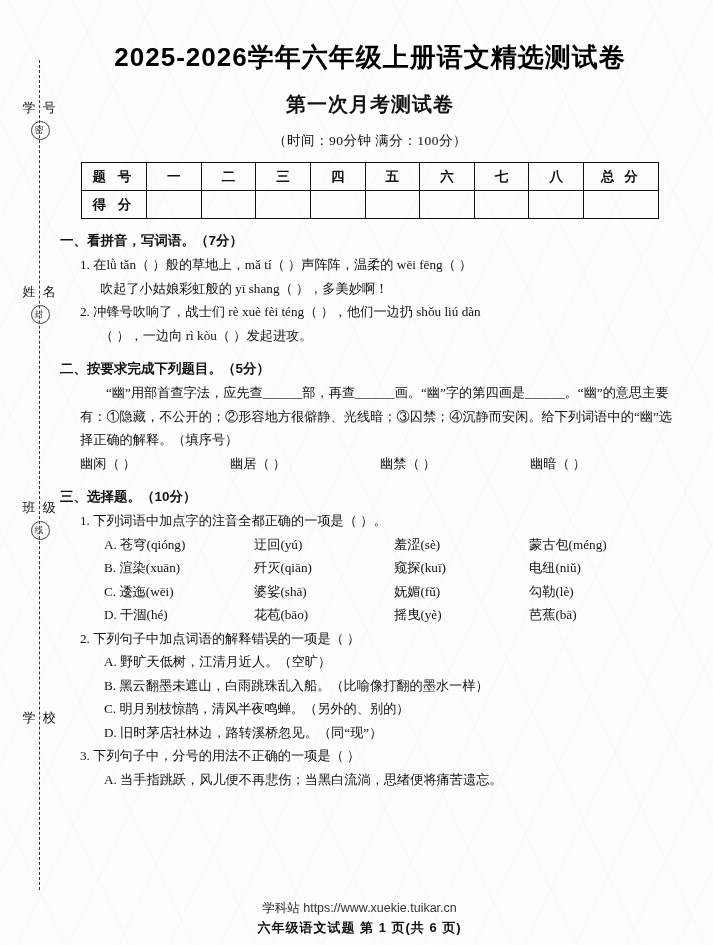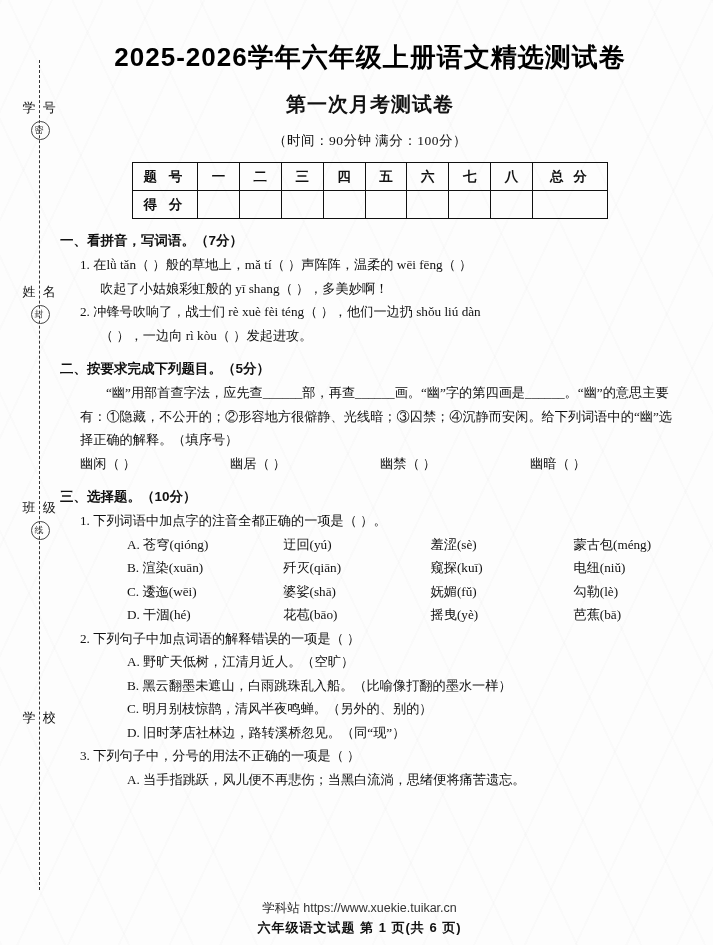--- a/index.html
+++ b/index.html
@@ -65,21 +65,21 @@
   }
   .meta-line{
     text-align:center;
     font-size:13.5px;
     margin-top:14px;
     letter-spacing:0.5px;
   }
   table.score{
     border-collapse:collapse;
     margin:12px auto 0 auto;
-    width:476px;
+    width:578px;
     table-layout:fixed;
     border-radius:10px;
   }
   table.score td{
     border:1px solid #111;
     height:25px;
     text-align:center;
     font-size:13.5px;
     font-family:"Liberation Sans", sans-serif;
     font-weight:bold;
@@ -103,21 +103,21 @@
     font-size:13.2px;
     line-height:23.5px;
   }
   .item-ind{ margin-left:40px; }
   .opt-row{
     margin-left:44px;
     display:flex;
     font-size:13.2px;
     line-height:23.5px;
   }
-  .opt-row span{display:inline-block;margin-left:23px;}
+  .opt-row span{display:inline-block;}
   .opt-a{width:150px;}
   .opt-b{width:140px;}
   .opt-c{width:135px;}
   .opt-d{width:120px;}
   .par{ text-indent:26px; margin-left:20px; font-size:13.2px; line-height:23.5px;}
   .fillrow{
     margin-left:20px;
     display:flex;
     font-size:13.2px;
     line-height:23.5px;

